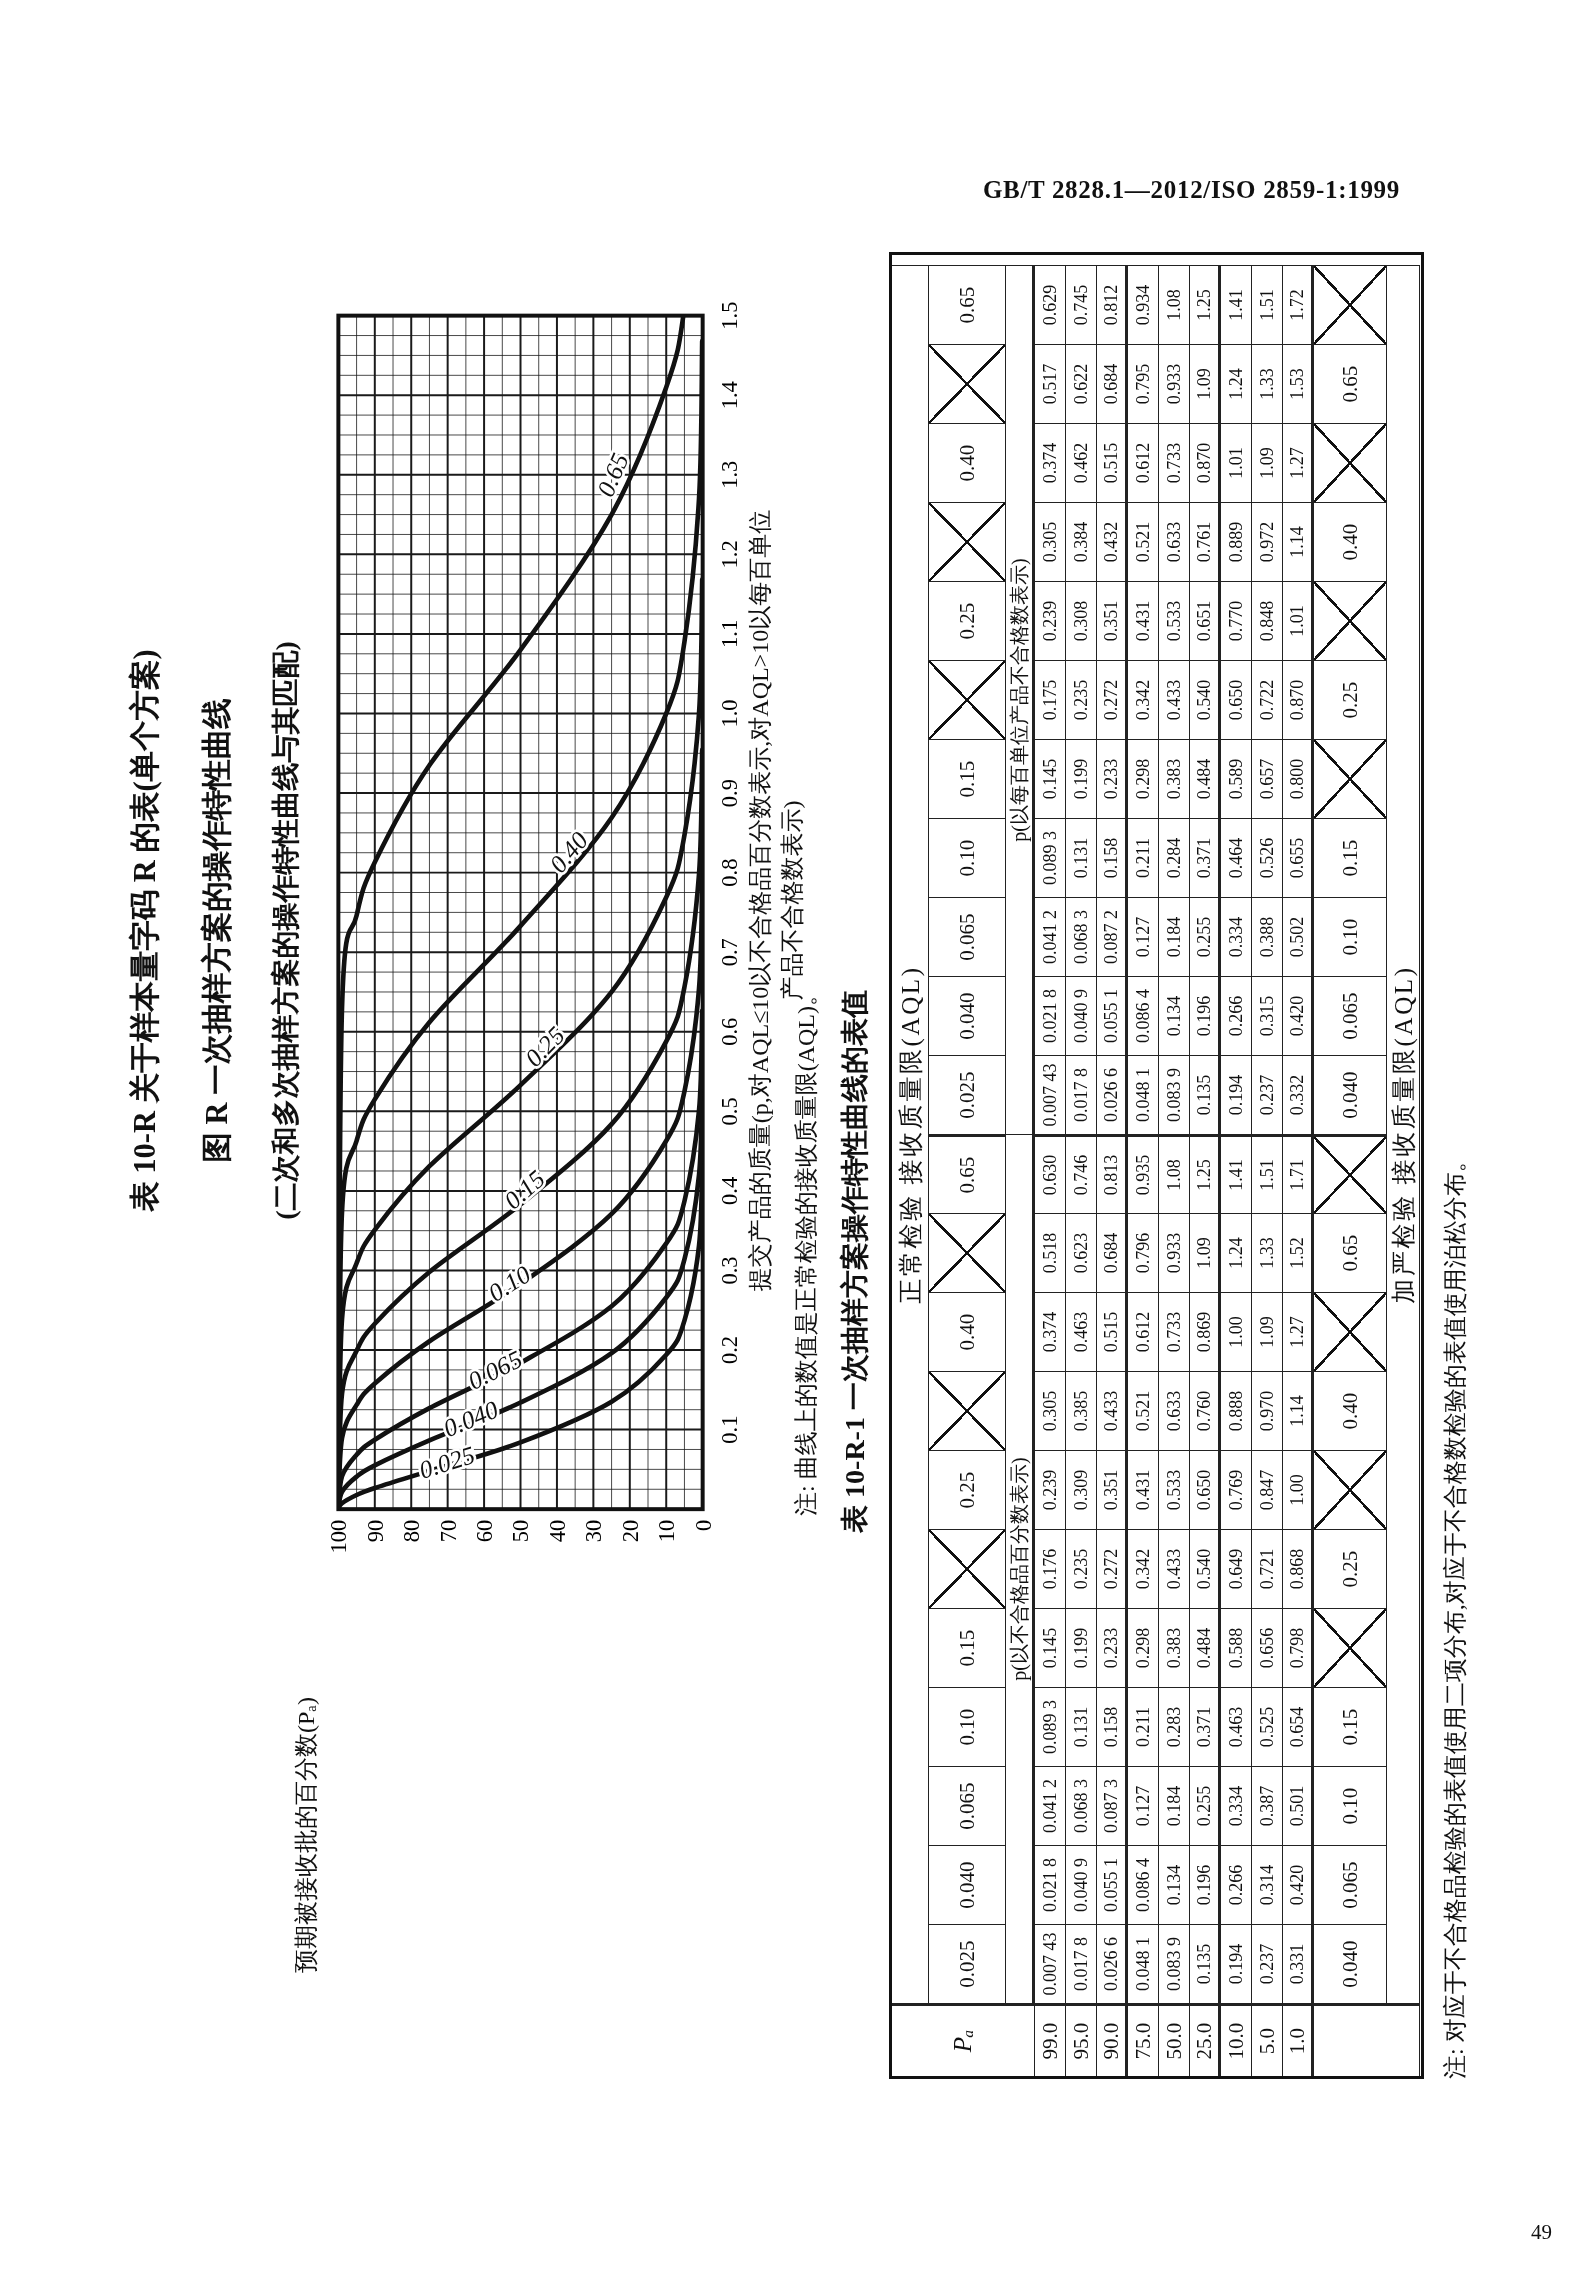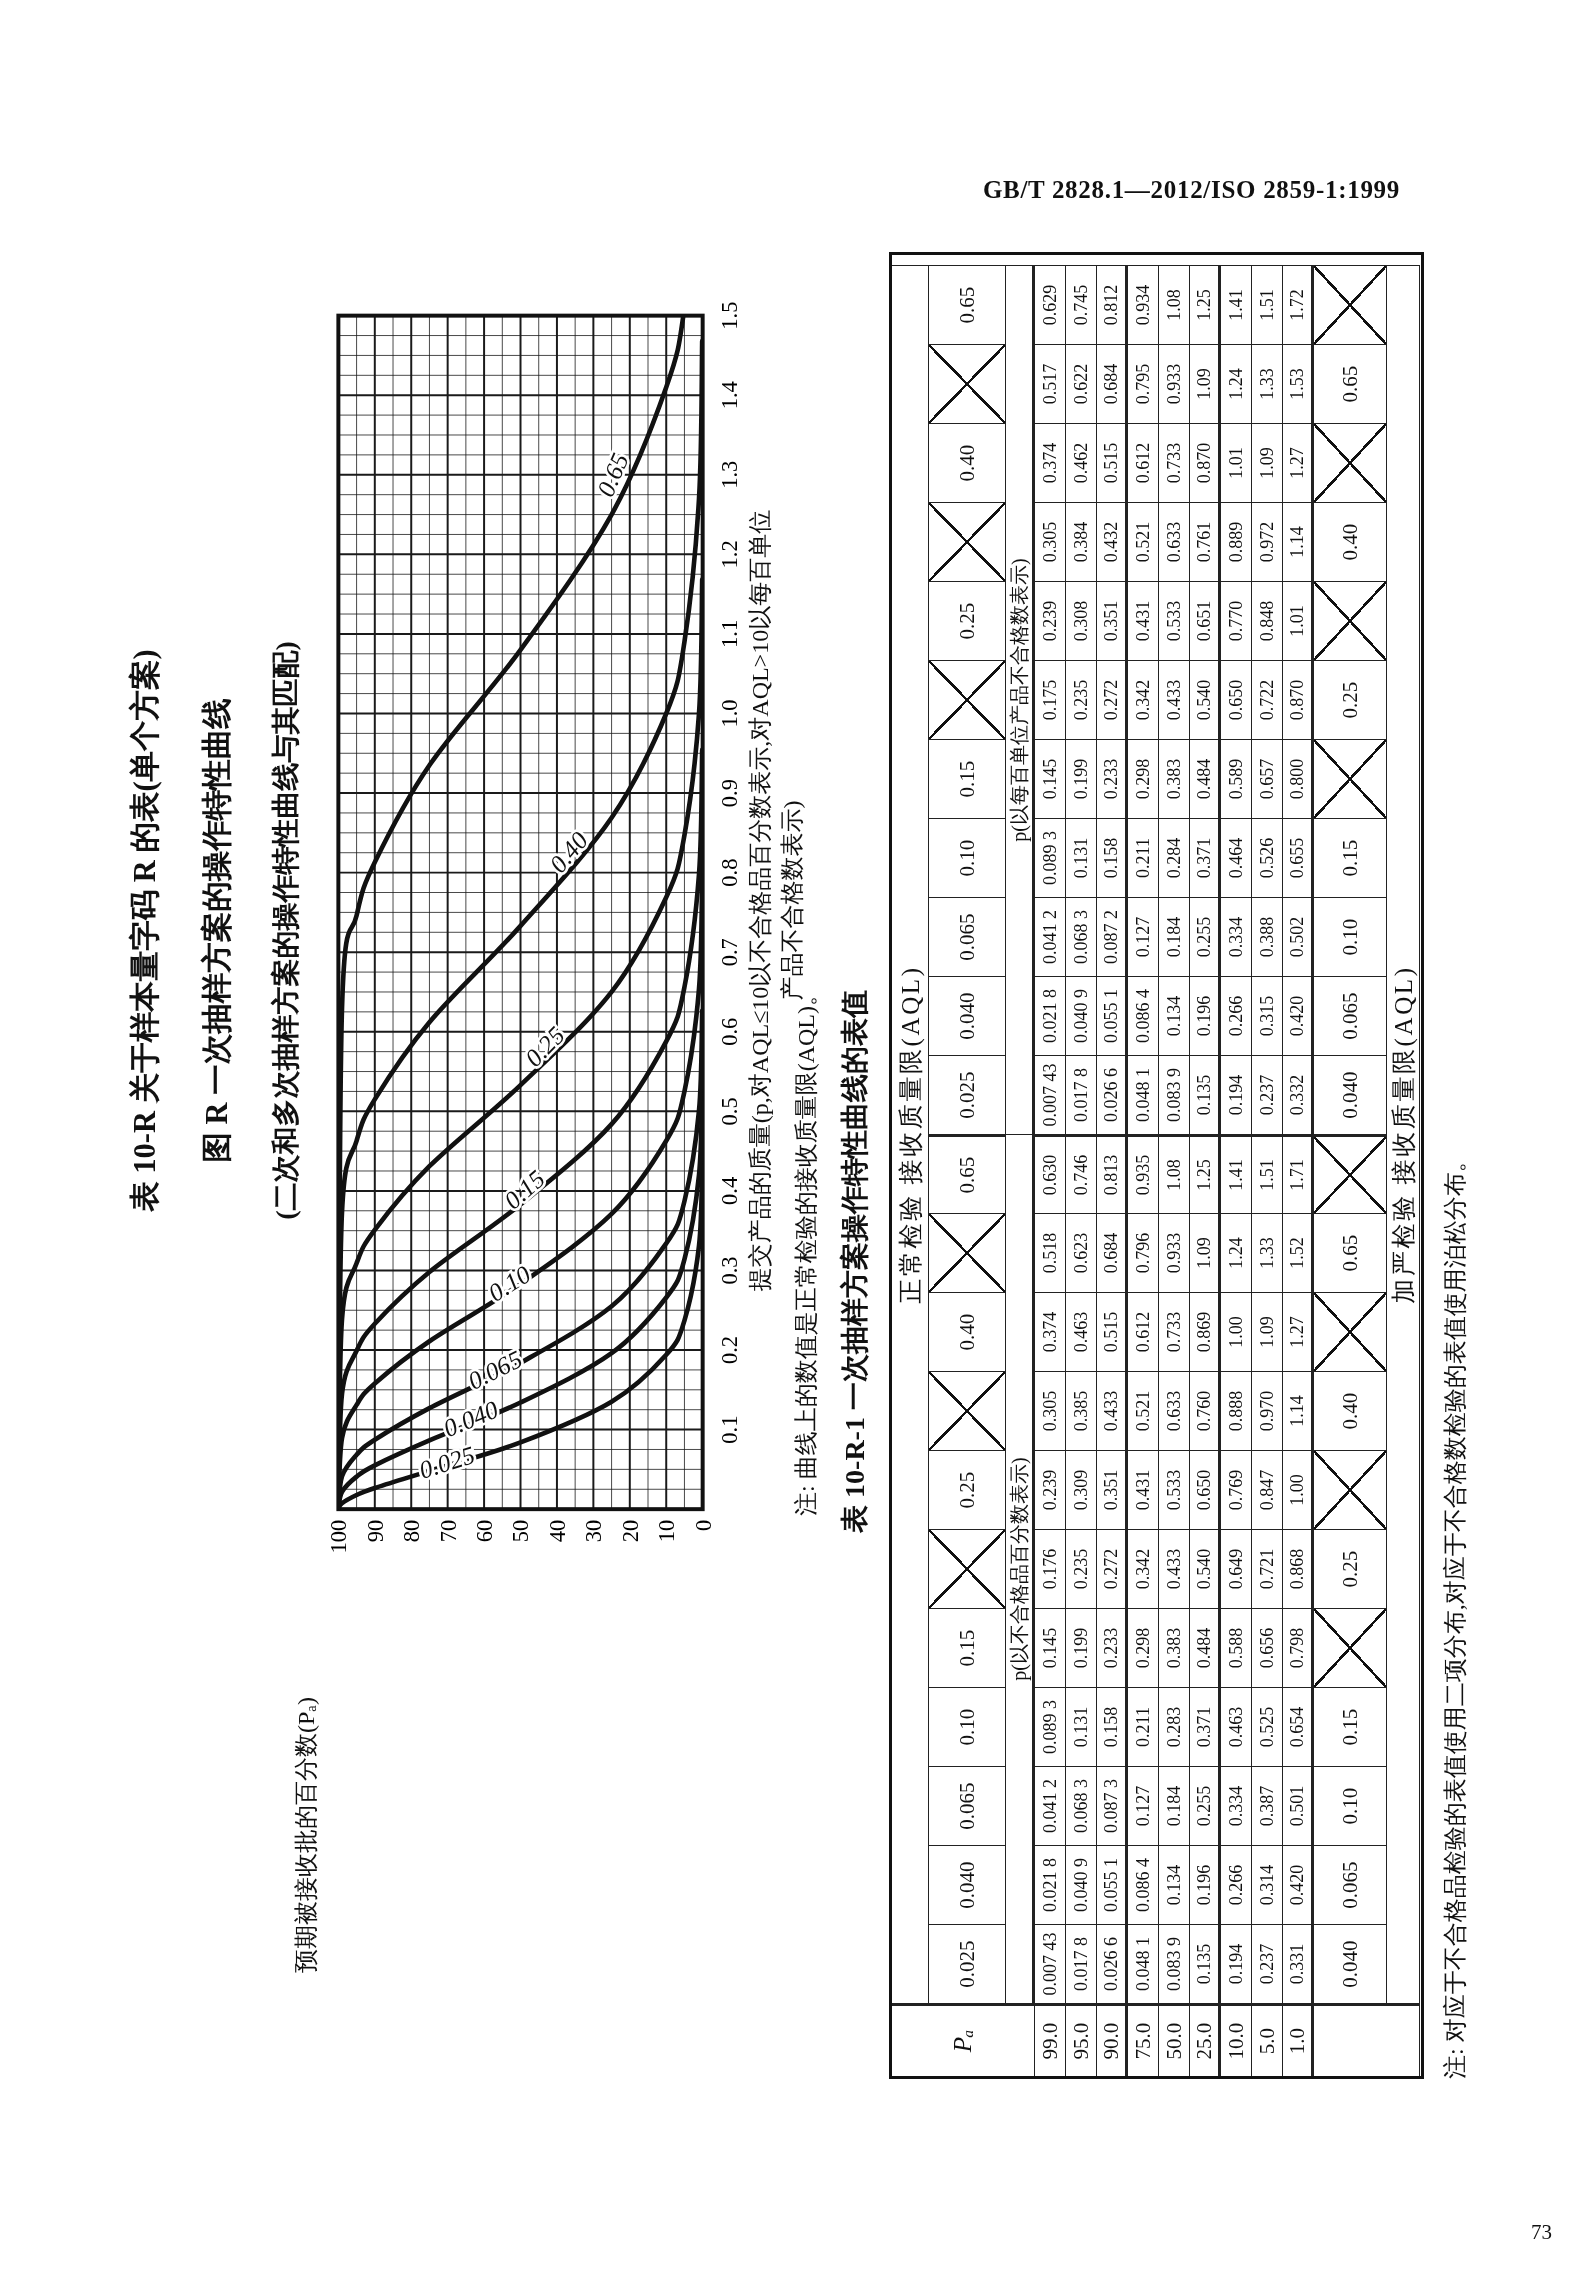--- a/index.html
+++ b/index.html
@@ -40,21 +40,21 @@
      linear-gradient(to top right,transparent calc(50% - 1.3px),#111 calc(50% - 1.3px),#111 calc(50% + 1.3px),transparent calc(50% + 1.3px)),
      linear-gradient(to bottom right,transparent calc(50% - 1.3px),#111 calc(50% - 1.3px),#111 calc(50% + 1.3px),transparent calc(50% + 1.3px));}
   .tbl-note{position:absolute;left:20px;top:1326px;font-size:24px;}
   svg text{font-family:"Liberation Serif","DejaVu Serif",serif;}
 </style>
 </head>
 <body>
 
 <div class="page">
   <div class="doc-header">GB/T 2828.1—2012/ISO 2859-1:1999</div>
-  <div class="page-number">73</div>
+  <div class="page-number">49</div>
 
   <div id="land">
     <div class="title-block">
       <div class="t1">表 10-R  关于样本量字码 R 的表(单个方案)</div>
       <div class="t2">图 R  一次抽样方案的操作特性曲线</div>
       <div class="t3">(二次和多次抽样方案的操作特性曲线与其匹配)</div>
     </div>
 
     <div class="y-caption">预期被接收批的百分数(Pₐ)</div>
     <svg id="chart" width="1424" height="563" viewBox="0 0 2150 850">

